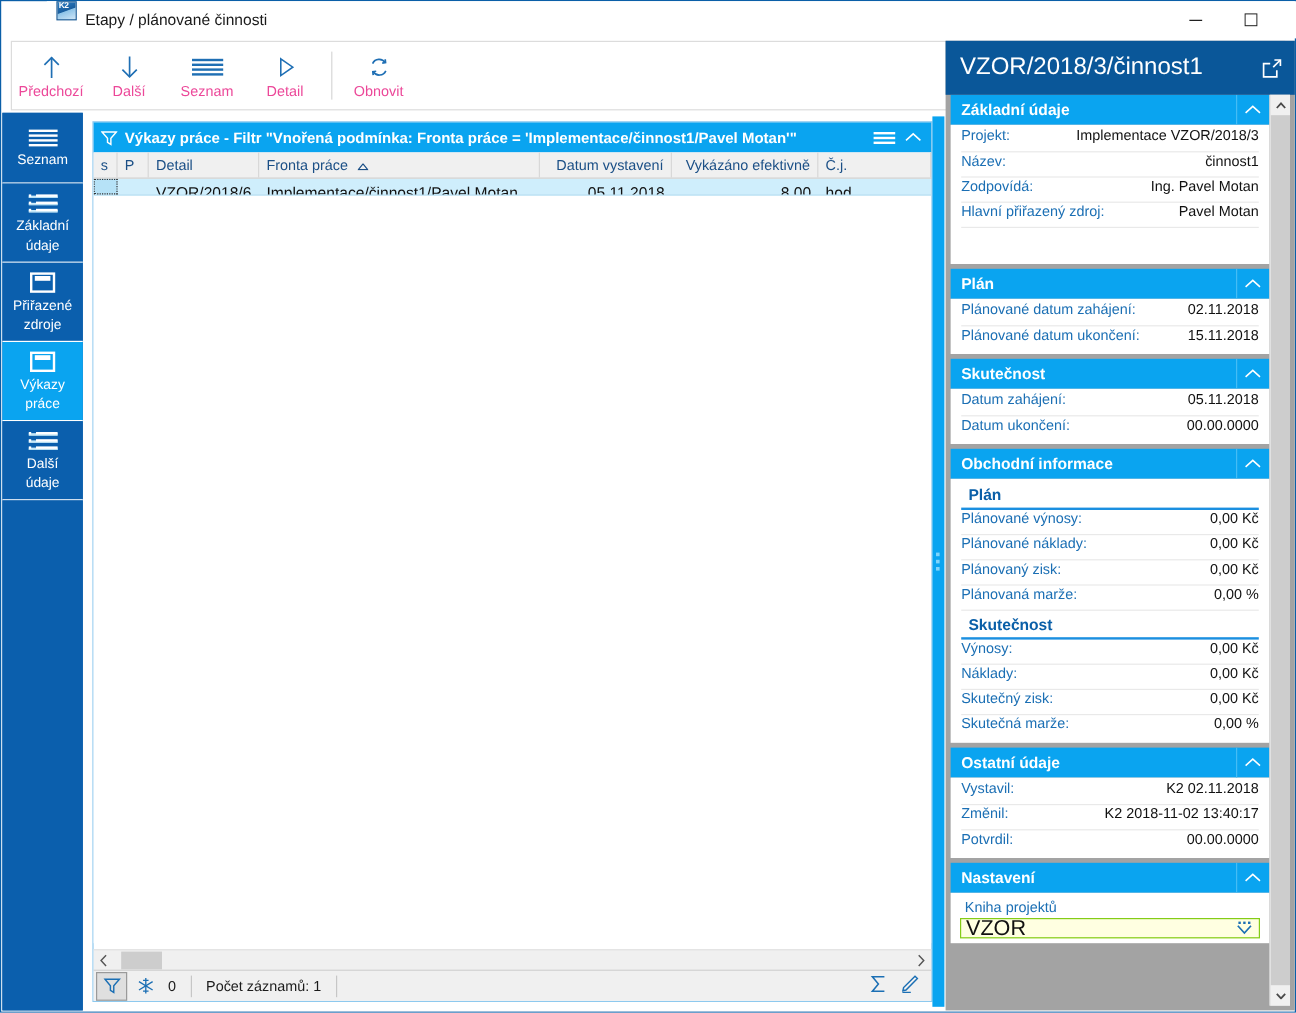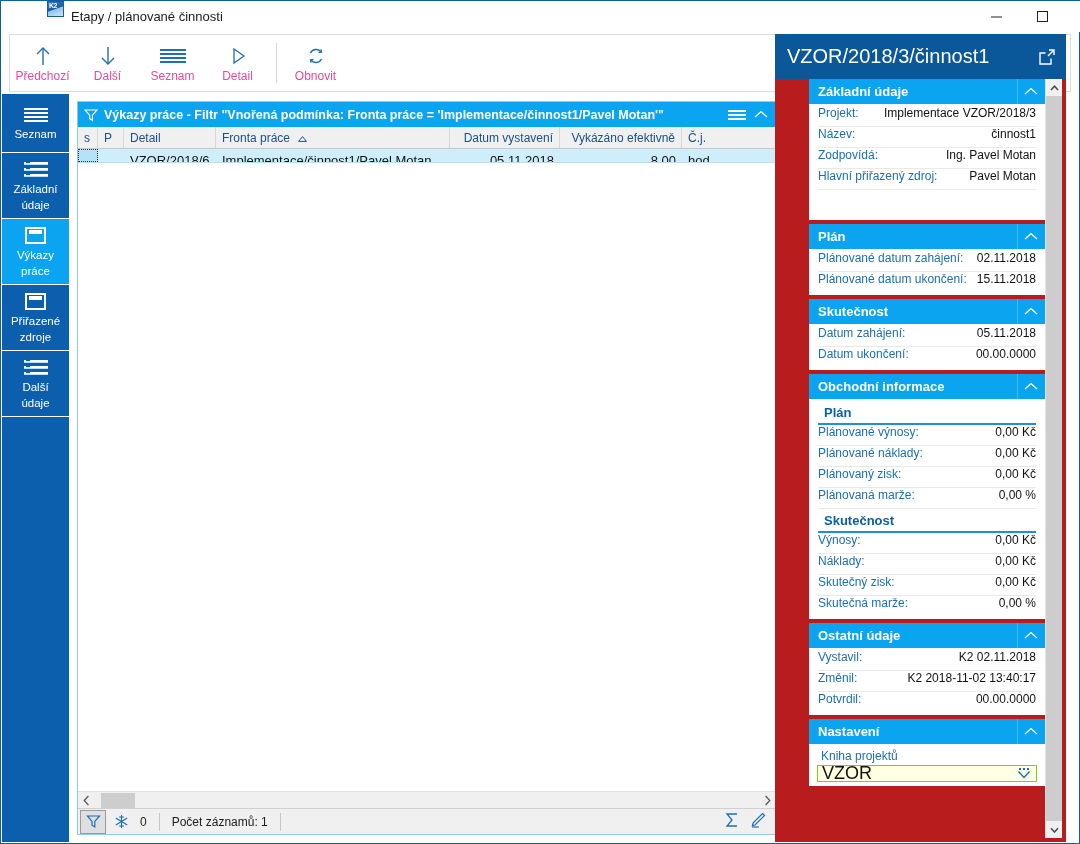--- a/index.html
+++ b/index.html
@@ -150,35 +150,35 @@
   
   .splitter {
     position: absolute; right: 292px; top: 96px; width: 10px; bottom: 4px;
     background: #0aa4f0;
   }
   .sp-dots { position:absolute; left:3px; top: 50%; transform: translateY(-50%); }
   .sp-dots i { display:block; width:3px; height:3px; background:#7fd4fb; margin:3px 0; }
 
   
   .rightpanel {
-    position: absolute; right: 13px; top: 33px; width: 291px; bottom: 1px;
-    background: #b91c1c; padding: 0;
+    position: absolute; right: 0; top: 33px; width: 291px; bottom: 1px;
+    background: #a3a3a3; padding: 0;
   }
   .rp-title {
     height: 45px; background: #0a5799; color: #fff;
     display: flex; align-items: center; padding: 0 10px 0 12px;
     font-size: 20px;
   }
   .rp-title .t { flex: 1; white-space: nowrap; overflow: hidden;}
   .rp-pop { width: 18px; height: 18px; color: #fff; }
   .rp-body {
     position: absolute; left: 4px; right: 4px; top: 45px; bottom: 4px;
     display: flex;
   }
-  .rp-scrollarea { flex: 1; overflow: hidden; margin-left: 30px; }
+  .rp-scrollarea { flex: 1; overflow: hidden; }
   .rp-scrollbar {
     width: 17px; background: #f0f0f0; display:flex; flex-direction:column;
     border-left: 1px solid #e2e2e2;
   }
   .rs-arrow { height:17px; display:flex; align-items:center; justify-content:center; color:#4a4a4a; font-size:10px; background:#f0f0f0;}
   .rs-track { flex:1; position:relative; background:#f0f0f0;}
   .rs-thumb { position:absolute; left:0; right:0; top:0; bottom:0; background:#cdcdcd;}
 
   .sect { margin-bottom: 4px; }
   .sect-head {
@@ -338,38 +338,38 @@
           <span class="row">
               <span class="dot"></span>
               <span class="bar"></span>
             </span>
         </span>
       </span>
       <span>Základní</span>
       <span>údaje</span>
     </div>
 
+    <div class="nav-item tall">
+      <span class="nav-ic">
+        <span class="ic-win">
+            <i></i>
+          </span>
+      </span>
+      <span>Přiřazené</span>
+      <span>zdroje</span>
+    </div>
+
     <div class="nav-item tall active">
       <span class="nav-ic">
         <span class="ic-win">
             <i></i>
           </span>
       </span>
       <span>Výkazy</span>
       <span>práce</span>
-    </div>
-
-    <div class="nav-item tall">
-      <span class="nav-ic">
-        <span class="ic-win">
-            <i></i>
-          </span>
-      </span>
-      <span>Přiřazené</span>
-      <span>zdroje</span>
     </div>
 
     <div class="nav-item tall">
       <span class="nav-ic">
         <span class="ic-list">
           <span class="row">
               <span class="dot"></span>
               <span class="bar"></span>
             </span>
           <span class="row">

